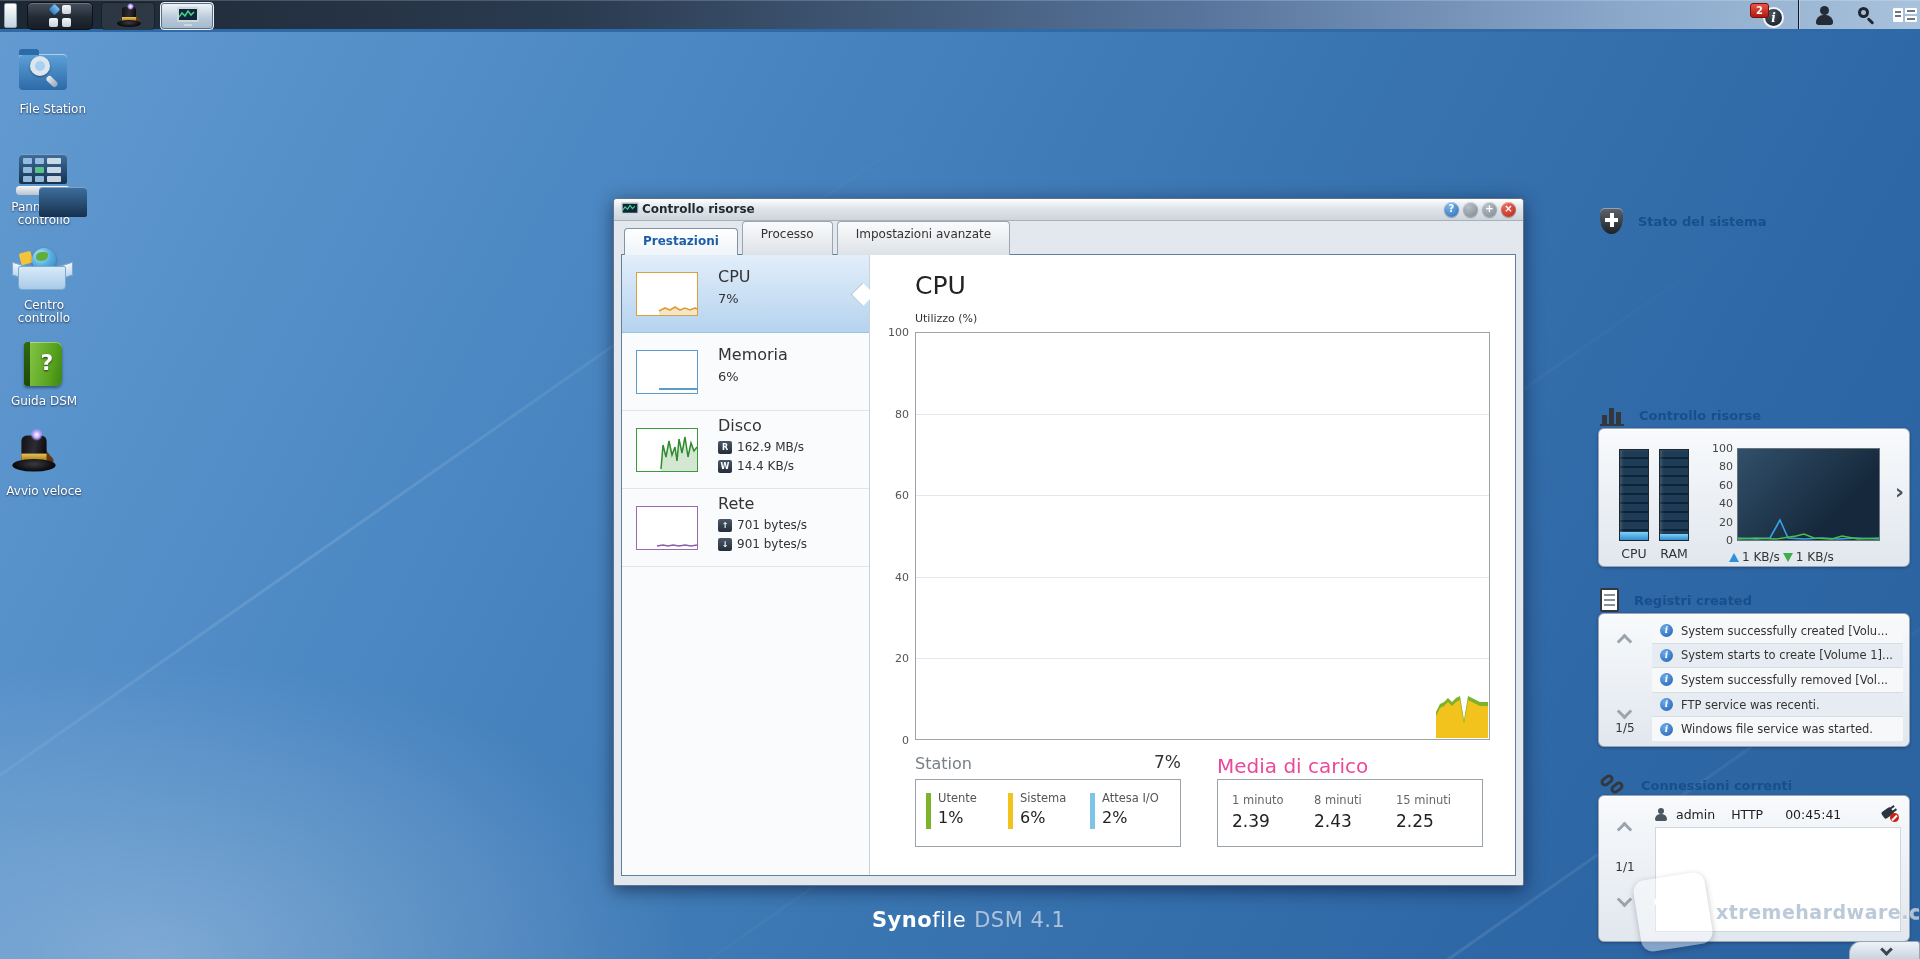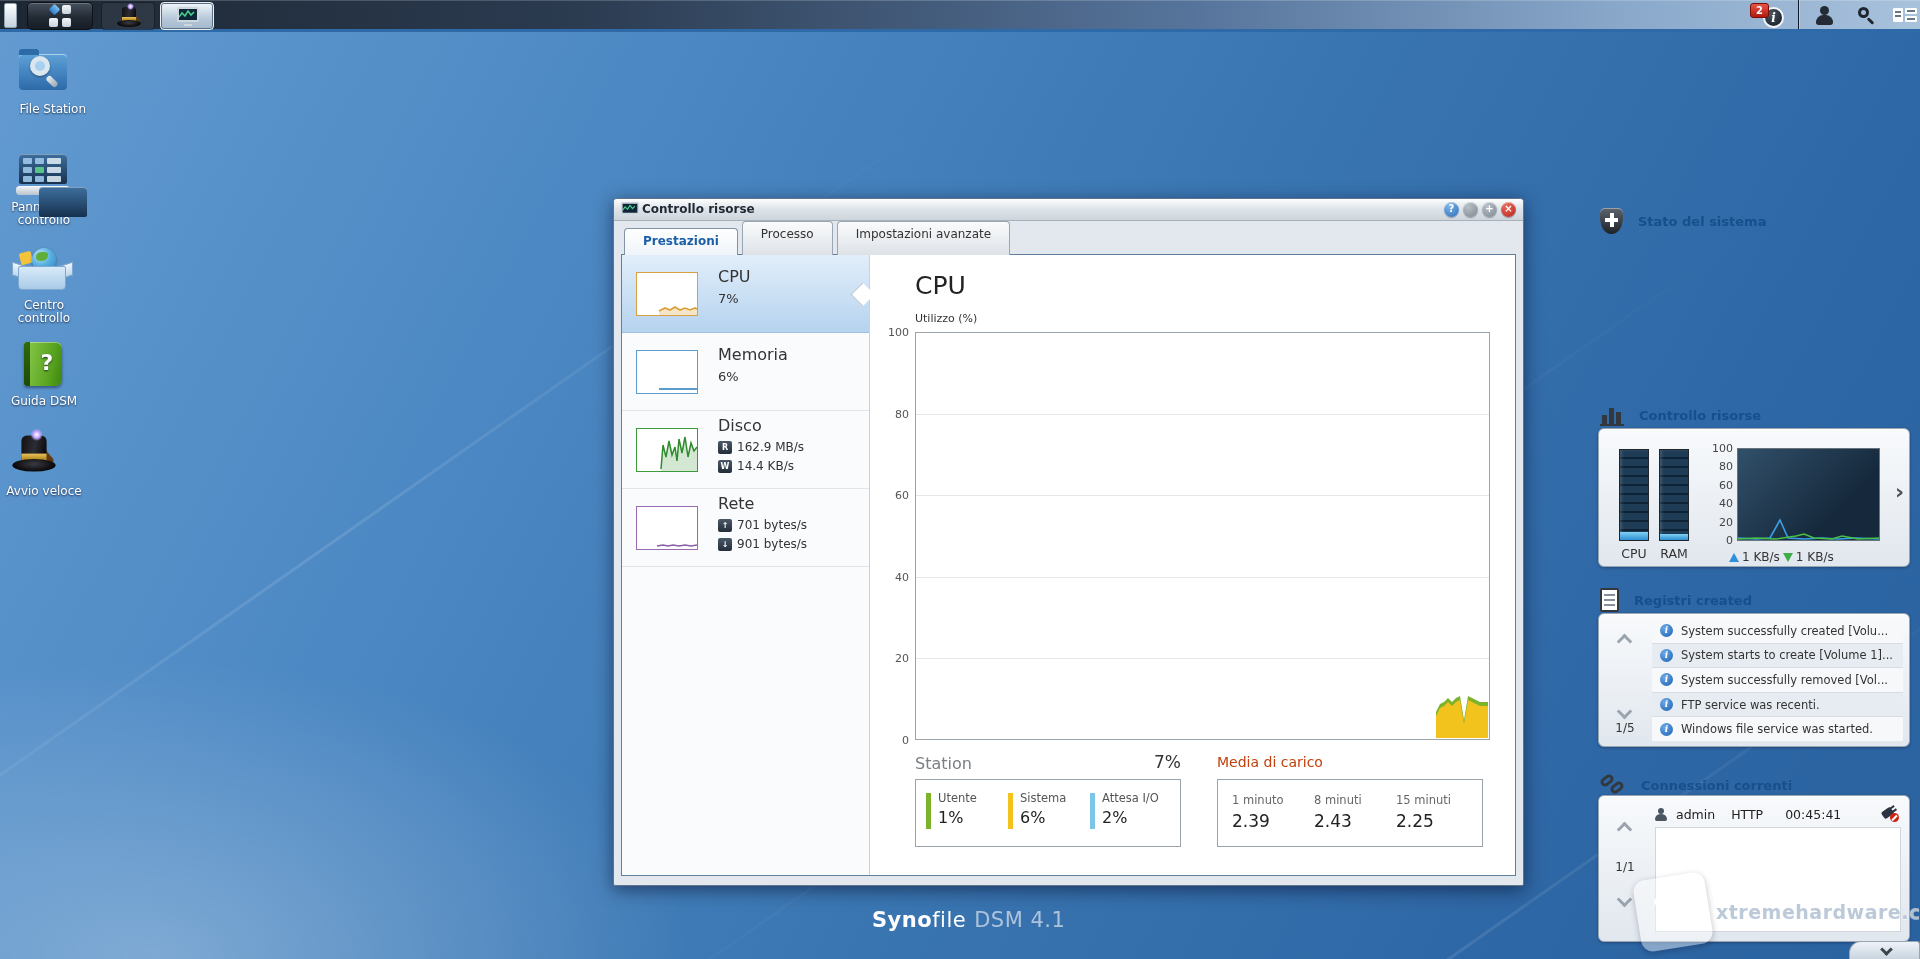--- a/index.html
+++ b/index.html
@@ -121,21 +121,21 @@
   .ytick { position:absolute; left:2px; width:36px; text-align:right; font-size:11px; color:#555; }
   .chartsvg { position:absolute; right:1px; bottom:1px; }
 
   .usage-lbl { position:absolute; left:44px; top:499px; font-size:16px; color:#7a8085; }
   .usage-val { position:absolute; left:44px; top:497px; width:266px; text-align:right; font-size:17px; color:#333; }
   .legbox { position:absolute; left:44px; top:524px; width:266px; height:68px; border:1px solid #9aa2aa; display:flex; padding:11px 8px 0 10px; }
   .legitem { flex:1; position:relative; padding-left:12px; }
   .legitem .bar { position:absolute; left:0; top:2px; width:5px; height:36px; }
   .legitem .ll { font-size:11.5px; color:#555; white-space:nowrap; }
   .legitem .lv { font-size:16px; color:#222; margin-top:3px; }
-  .load-lbl { position:absolute; left:346px; top:499px; font-size:14px; color:#c2410c; }
+  .load-lbl { position:absolute; left:346px; top:499px; font-size:20px; color:#ec4899; }
   .loadbox { position:absolute; left:346px; top:524px; width:266px; height:68px; border:1px solid #9aa2aa; display:flex; padding:13px 4px 0 14px; }
   .loaditem { flex:1; }
   .loaditem .ll { font-size:11.5px; color:#666; }
   .loaditem .lv { font-size:17px; color:#222; margin-top:4px; }
 
   
   .sidebar { position:absolute; left:1596px; top:205px; width:318px; height:754px; z-index:5; }
   .whead { position:absolute; left:4px; display:flex; align-items:center; gap:15px; height:28px; }
   .whead .wt { font-size:13px; font-weight:bold; color:#174f8c; }
   .wpanel { position:absolute; left:2px; right:4px; border:1px solid #9aa5b2; border-radius:6px;

